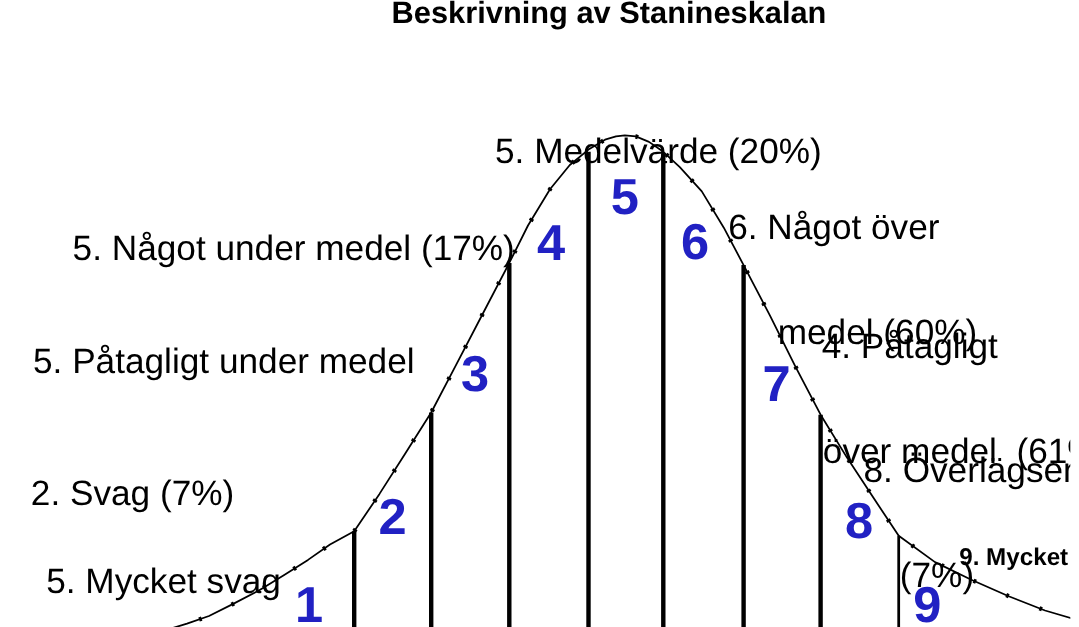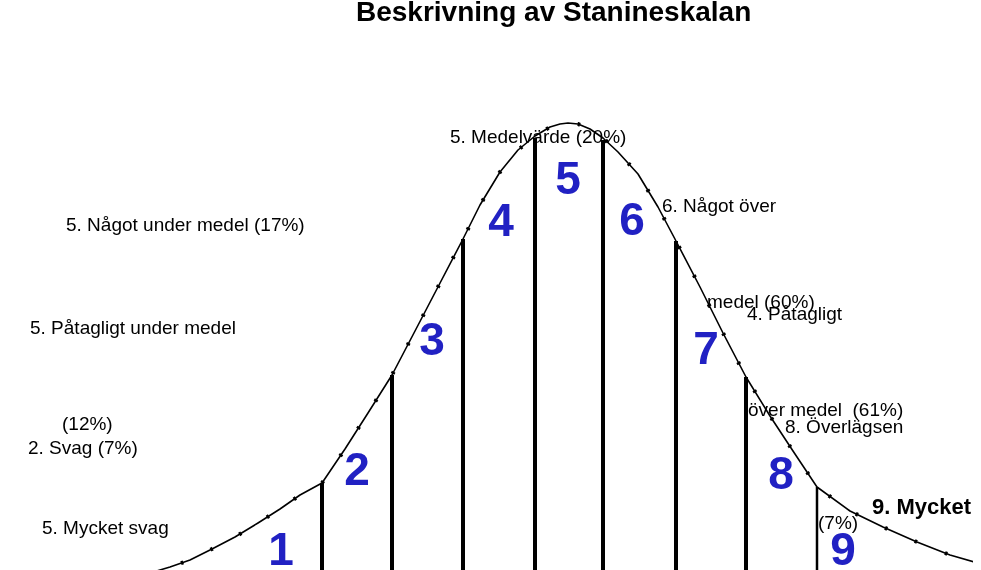--- a/index.html
+++ b/index.html
@@ -26,21 +26,21 @@
     top: -3px;
     font-size: 28px;
     font-weight: bold;
     color: #000000;
     white-space: nowrap;
     line-height: 30px;
   }
   .lbl {
     position: absolute;
     color: #000000;
-    font-size: 19px;
+    font-size: 32px;
     line-height: 32px;
     white-space: pre;
   }
   .l5 { left: 450px; top: 57px; }
   .l4 { left: 66px;  top: 145px; }
   .l3 { left: 30px;  top: 248px; }
   .l3 .ln2 { padding-left: 32px; }
   .l2 { left: 28px;  top: 368px; }
   .l1 { left: 42px;  top: 448px; }
   .l6 { left: 662px; top: 126px; }
@@ -103,21 +103,20 @@
   <div class="lbl l5">
     <div class="ln1">5. Medelvärde (20%)</div>
   </div>
 
   <div class="lbl l4">
     <div class="ln1">5. Något under medel (17%)</div>
   </div>
 
   <div class="lbl l3">
     <div class="ln1">5. Påtagligt under medel</div>
-    <div class="ln2">(12%)</div>
   </div>
 
   <div class="lbl l2">
     <div class="ln1">2. Svag (7%)</div>
   </div>
 
   <div class="lbl l1">
     <div class="ln1">5. Mycket svag</div>
     
   </div>

